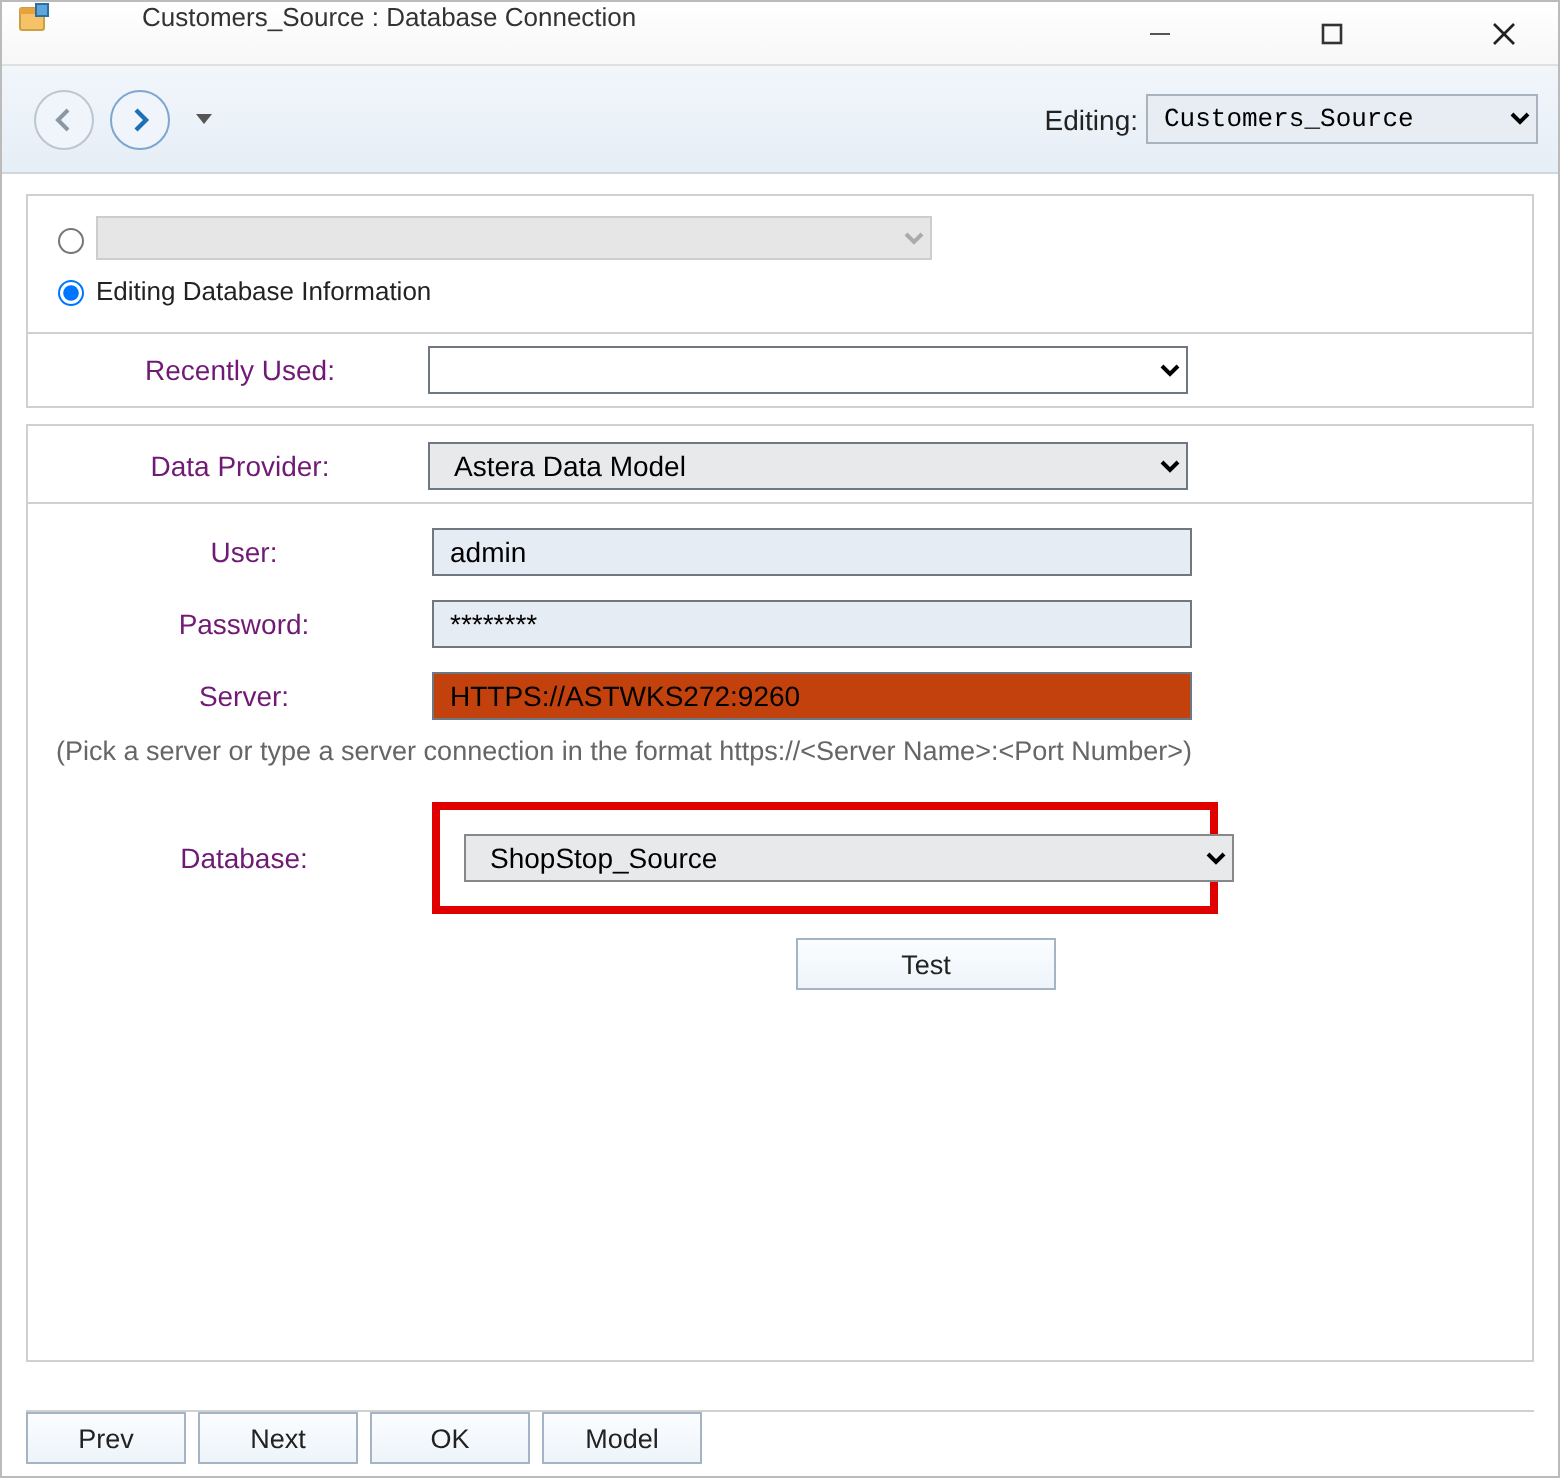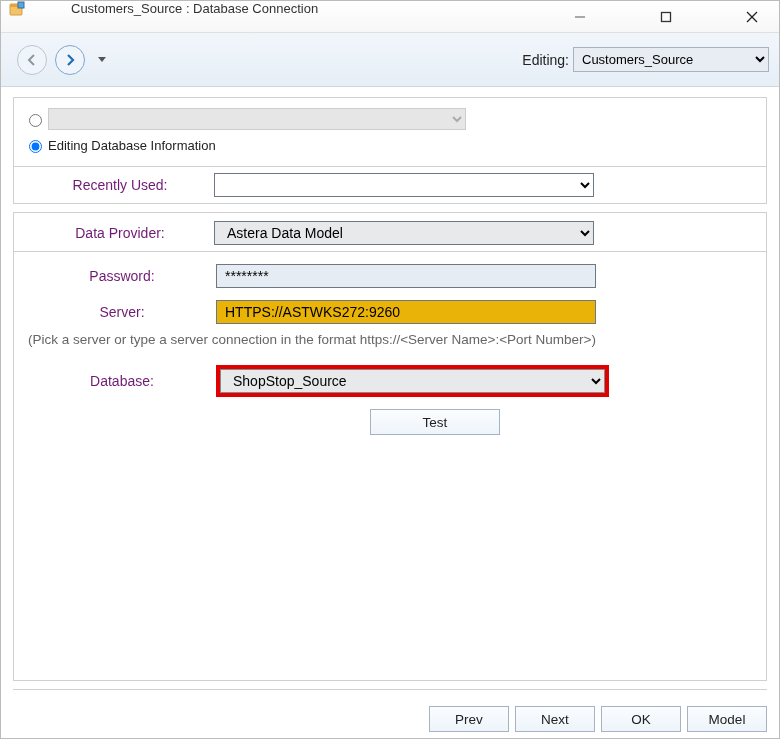--- a/index.html
+++ b/index.html
@@ -85,21 +85,21 @@
   }
   .row .label { width: 188px; font-size: 14px; color: #701a75; text-align: center; }
   .combo, .text-in {
     height: 24px; border: 1px solid #6e7782; font-size: 14px;
     padding: 2px 8px; font-family: inherit;
   }
   .combo { width: 380px; background: #fff; }
   .combo.wide { width: 380px; }
   .combo.filled { background: #e7e9eb; }
   .text-in { width: 380px; background: #e6ecf3; }
-  .text-in.white { background: #eab308; }
+  .text-in.white { background: #c2410c; }
 
   .group-main {
     margin: 8px 12px 0 12px;
     border: 1px solid #d0d0d0;
     border-bottom: none;
     padding-top: 2px;
   }
   .group-sub {
     margin: 0 12px 0 12px;
     border: 1px solid #d0d0d0;
@@ -109,21 +109,21 @@
 
   .hint {
     color: #666;
     padding: 2px 12px 2px 12px;
     font-size: 13.5px;
   }
 
   
   .db-highlight {
     border: 4px solid #e00000;
-    padding: 0;
+    padding: 12px;
     display: inline-block;
     width: 393px;
   }
   .db-highlight .combo {
     width: 385px; border: 1px solid #888; background: #e7e9eb;
   }
 
   .test-row {
     display:flex; padding: 6px 12px;
   }
@@ -135,35 +135,35 @@
     cursor: default; text-align:center;
   }
   .test-btn { width: 130px; }
 
   
   .footer {
     position: absolute; bottom: 6px; right: 12px;
     display: flex; gap: 6px;
     border-top: 1px solid #d0d0d0;
     width: calc(100% - 24px);
-    justify-content: flex-end;
-    padding-top: 16px;
+    justify-content: flex-start;
+    padding-top: 0;
     left: 12px;
   }
   .footer .btn { width: 80px; }
 
   
   .caret {
     display:inline-block; margin-left:6px;
     border-left:4px solid transparent;
     border-right:4px solid transparent;
     border-top:5px solid #555;
     vertical-align: middle;
   }
-  select { appearance: auto; }
+  select { appearance: auto; font-family: Liberation Mono, monospace; }
 </style>
 </head>
 <body>
 
 <div class="titlebar">
   <span class="app-icon">
     <svg width="16" height="16" viewBox="0 0 16 16">
       <rect x="1" y="3" width="12" height="11" rx="1" fill="#f6c268" stroke="#caa043"></rect>
       <rect x="1" y="3" width="12" height="3" fill="#e6a23c"></rect>
       <rect x="9" y="1" width="6" height="6" fill="#5aa6dd" stroke="#2e6fa0"></rect>
@@ -234,20 +234,24 @@
   <div class="row">
     <span class="label">Data Provider:</span>
     <select class="combo filled wide">
       <option>Astera Data Model</option>
     </select>
   </div>
 </div>
 
 <div class="group-sub">
 
+  <div class="row">
+    <span class="label">User:</span>
+    <input class="text-in" type="text" value="admin" style="">
+  </div>
 
   <div class="row">
     <span class="label">Password:</span>
     <input class="text-in" type="text" value="********" style="">
   </div>
 
   <div class="row">
     <span class="label">Server:</span>
     <input class="text-in white" type="text" list="srv" style="width: 380px;" value="HTTPS://ASTWKS272:9260">
 
@@ -258,21 +262,21 @@
     <span class="label">Database:</span>
     <span class="db-highlight">
       <select class="combo">
         <option>ShopStop_Source</option>
       </select>
     </span>
   </div>
 
   <div class="test-row">
     <div class="pad"></div>
-    <button class="btn test-btn" style="margin-left:84px;">Test</button>
+    <button class="btn test-btn" style="margin-left:112px;">Test</button>
   </div>
 
 </div>
 
 <div class="footer">
   <button class="btn">Prev</button>
   <button class="btn">Next</button>
   <button class="btn">OK</button>
   <button class="btn">Model</button>
 </div>

